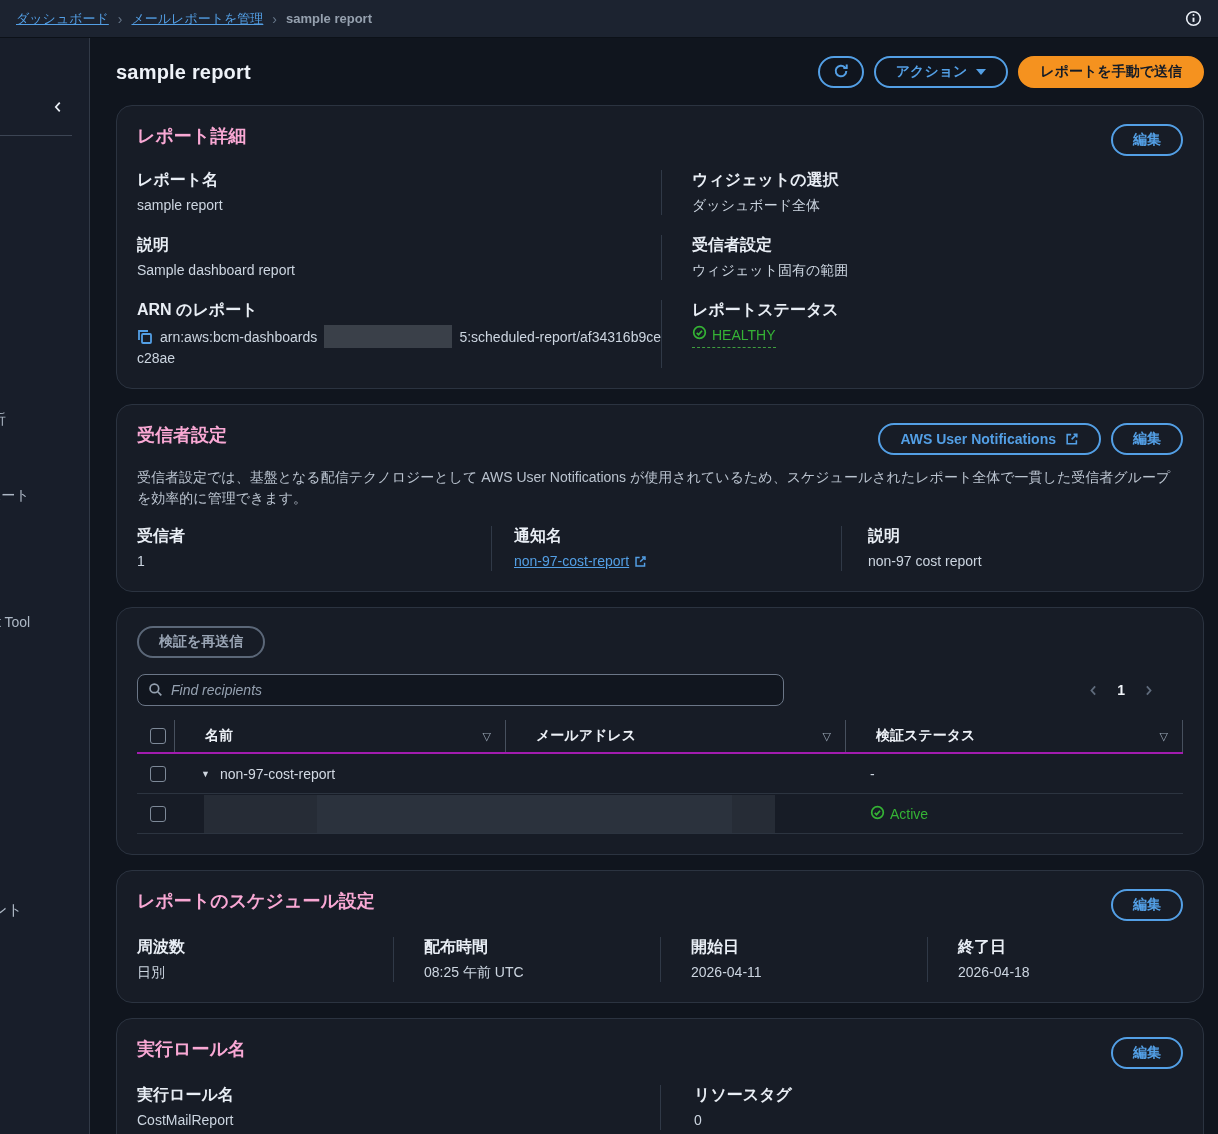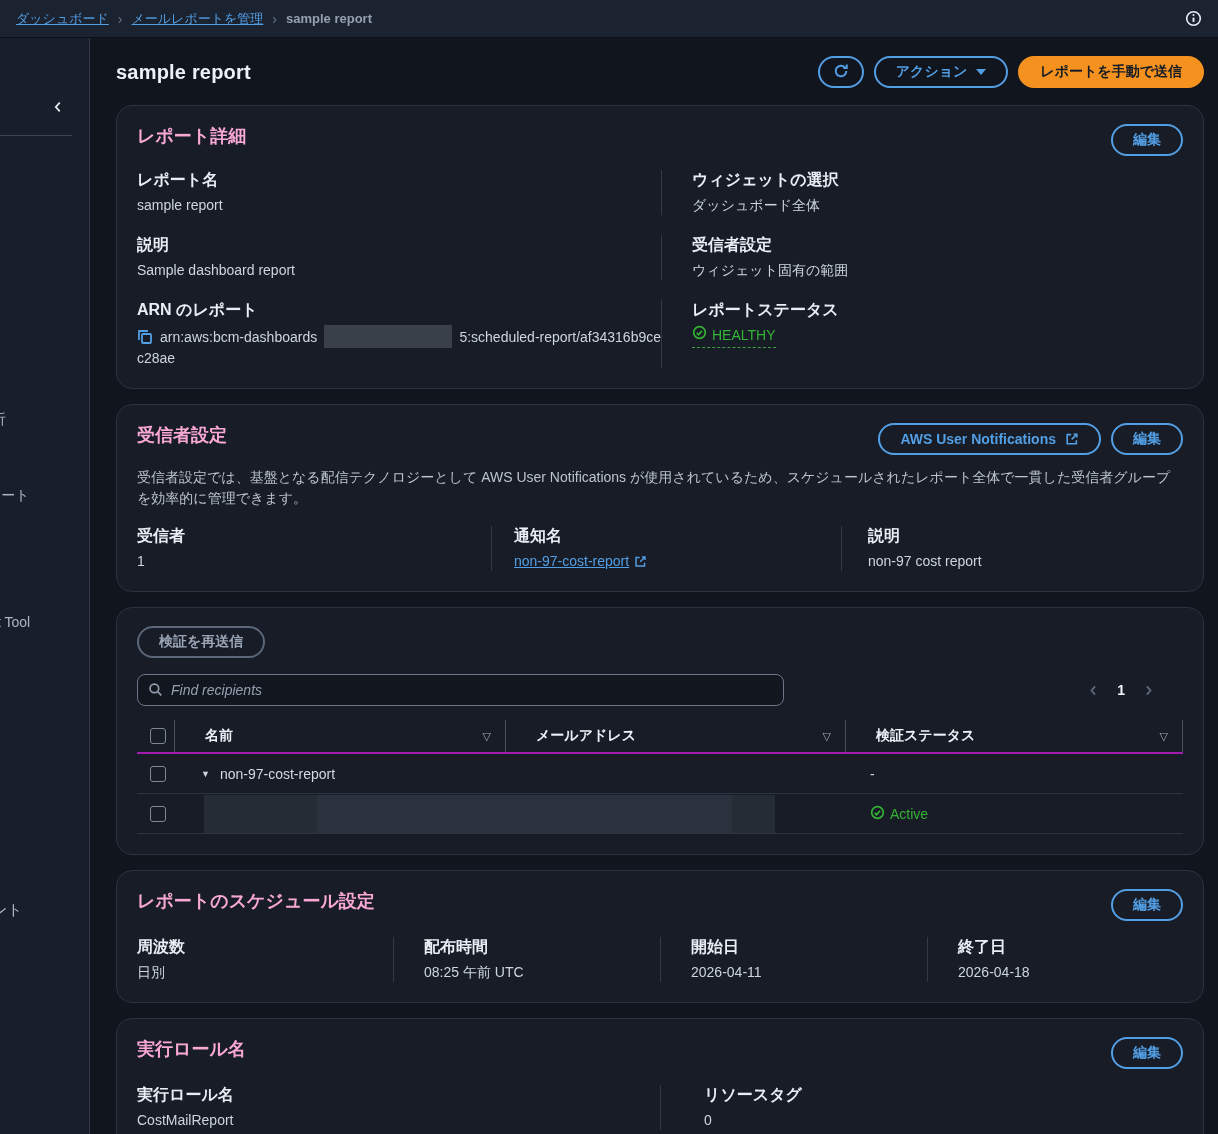--- a/index.html
+++ b/index.html
@@ -378,21 +378,21 @@
         <h2 class="panel-title">実行ロール名</h2>
         <div class="panel-actions">
           <button class="btn">編集</button>
         </div>
       </div>
       <div class="dual-grid">
         <div>
           <div class="kv-label">実行ロール名</div>
           <div class="kv-value">CostMailReport</div>
         </div>
-        <div class="cell-r" style="padding-left:43px;">
+        <div class="cell-r" style="padding-left:33px;">
           <div class="kv-label">リソースタグ</div>
           <div class="kv-value">0</div>
         </div>
       </div>
     </section>
 
   </main>
 </div>
 
 </body></html>

